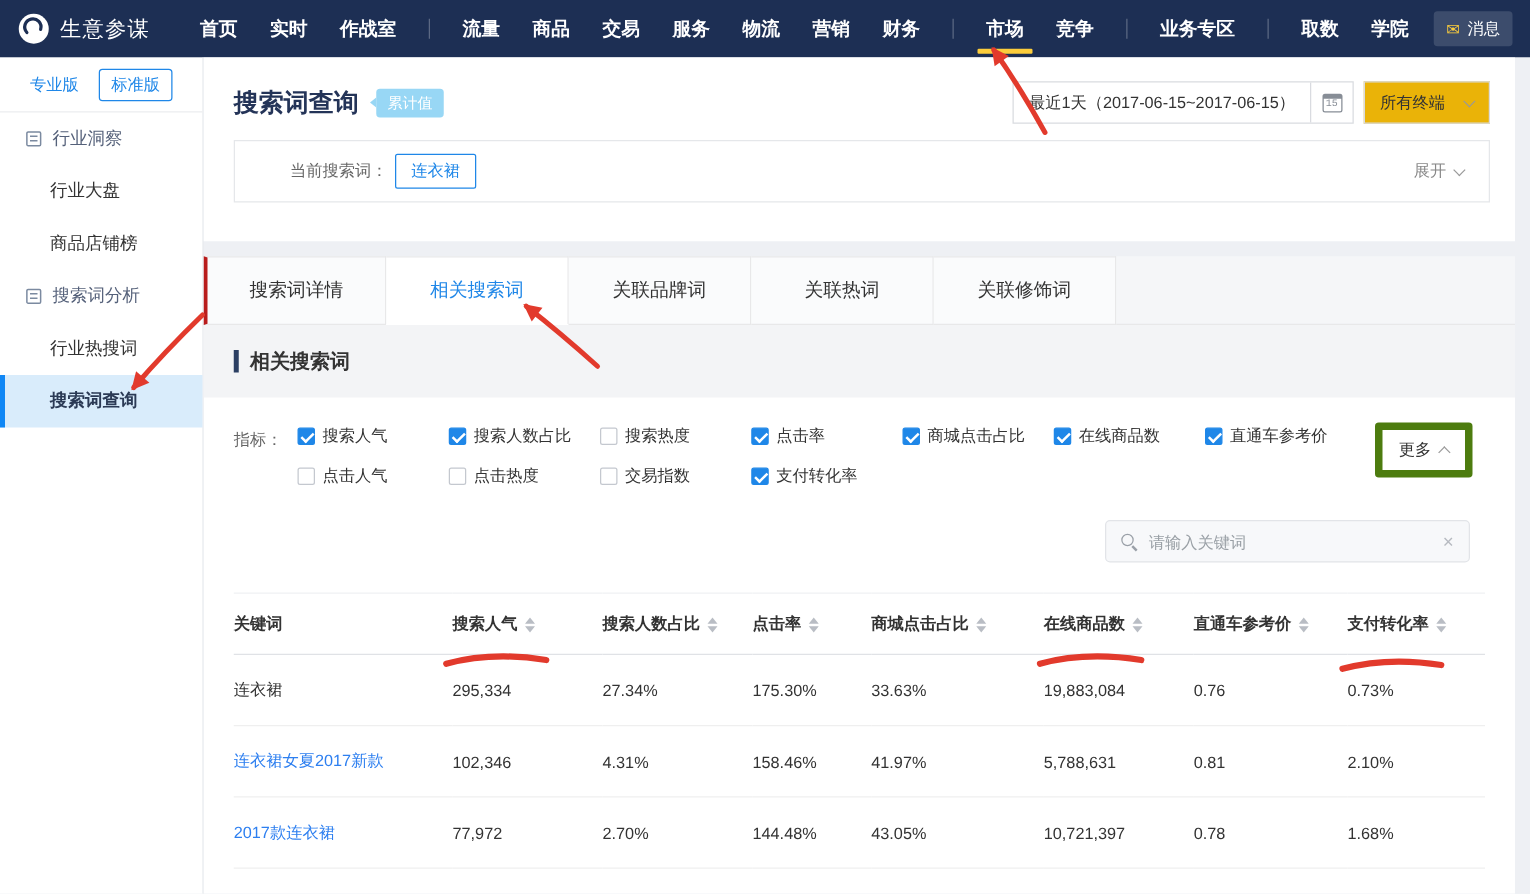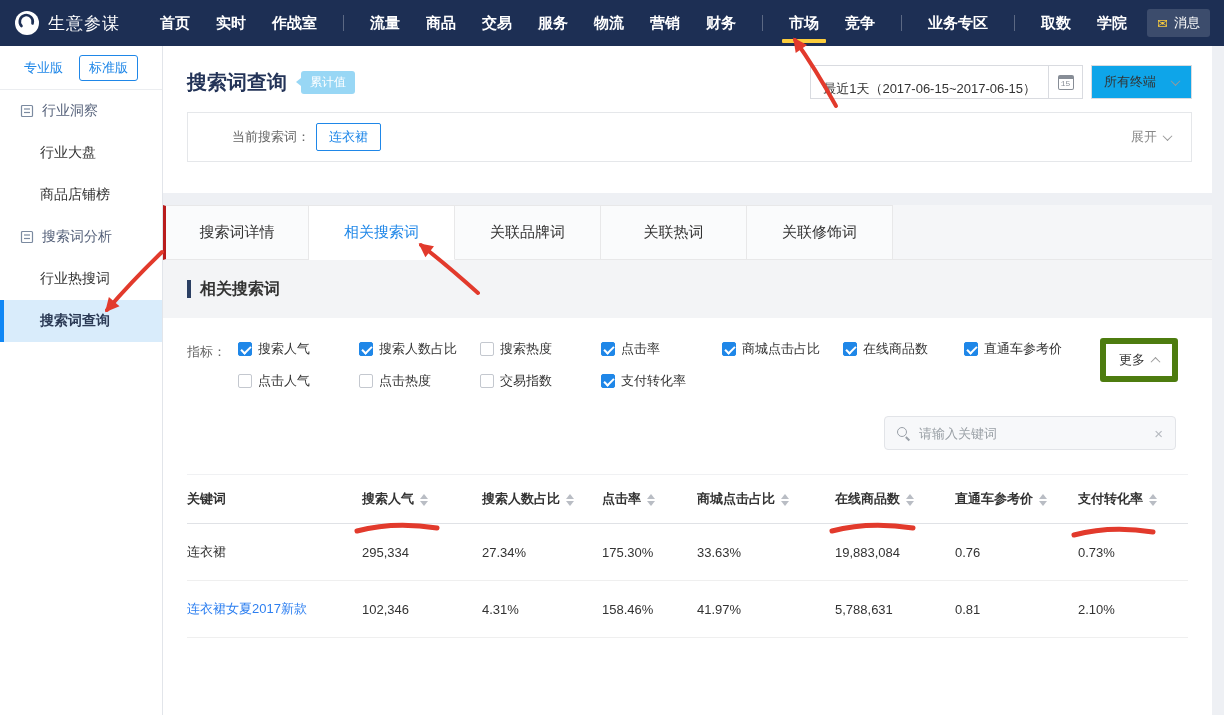--- a/index.html
+++ b/index.html
@@ -53,31 +53,31 @@
   .badge {
     background:#98d7f5; color:#fff; font-size:12px; padding:3px 9px; border-radius:3px;
     margin-left:14px; position:relative;
   }
   .badge::before {
     content:""; position:absolute; left:-5px; top:50%; transform:translateY(-50%);
     border-top:4px solid transparent; border-bottom:4px solid transparent; border-right:5px solid #98d7f5;
   }
   .head-controls { margin-left:auto; display:flex; align-items:center; gap:8px; }
   .date-box {
-    display:flex; align-items:flex-end; border:1px solid #d9dbe0; height:34px;
+    display:flex; align-items:center; border:1px solid #d9dbe0; height:34px;
     background:#fff; font-size:13px; color:#333; cursor:pointer;
   }
   .date-text { padding:0 12px; }
   .cal-seg { width:34px; height:100%; border-left:1px solid #d9dbe0; display:flex; align-items:center; justify-content:center;font-family:Liberation Mono, monospace; }
   .cal-body { width:16px; height:15px; border:1px solid #878d96; border-top:4px solid #878d96;
     border-radius:2px; display:flex; align-items:center; justify-content:center; }
   .cal-num { font-size:8px; color:#878d96; line-height:1; }
   .terminal-box {
     border:1px solid #d9dbe0; height:34px; padding:0 12px; display:flex; gap:16px;
-    align-items:center; font-size:13px; color:#333; background:#0ea5e9; cursor:pointer;
+    align-items:center; font-size:13px; color:#333; background:#eab308; cursor:pointer;
   }
   .chev-down { width:7px; height:7px; border-right:1px solid #999; border-bottom:1px solid #999;
     transform:rotate(45deg) translate(-1px,-1px); }
   .chev-up { width:7px; height:7px; border-left:1px solid #999; border-top:1px solid #999;
     transform:rotate(45deg) translate(1px,1px); }
   .current-panel {
     margin-top:12px; height:50px; border:1px solid #e5e7ea; display:flex; align-items:center;
     padding:0 20px; background:#fff;
   }
   .cur-label { color:#666; font-size:13px; margin-left:24px; }
@@ -391,20 +391,30 @@
           <tr>
             <td class="kw-link">连衣裙女夏2017新款</td>
             <td>102,346</td>
             <td>4.31%</td>
             <td>158.46%</td>
             <td>41.97%</td>
             <td>5,788,631</td>
             <td>0.81</td>
             <td>2.10%</td>
           </tr>
+          <tr>
+            <td class="kw-link">2017款连衣裙</td>
+            <td>77,972</td>
+            <td>2.70%</td>
+            <td>144.48%</td>
+            <td>43.05%</td>
+            <td>10,721,397</td>
+            <td>0.78</td>
+            <td>1.68%</td>
+          </tr>
         </tbody>
       </table>
     </section>
   </main>
 </div>
 
 <svg class="annotations" viewBox="0 0 1224 715">
   <defs>
     <marker id="arrowhead" markerUnits="userSpaceOnUse" markerWidth="18" markerHeight="18" refX="13" refY="9" orient="auto">
       <path d="M2,2 L16,9 L2,16 Z" fill="#e23a2c"></path>

